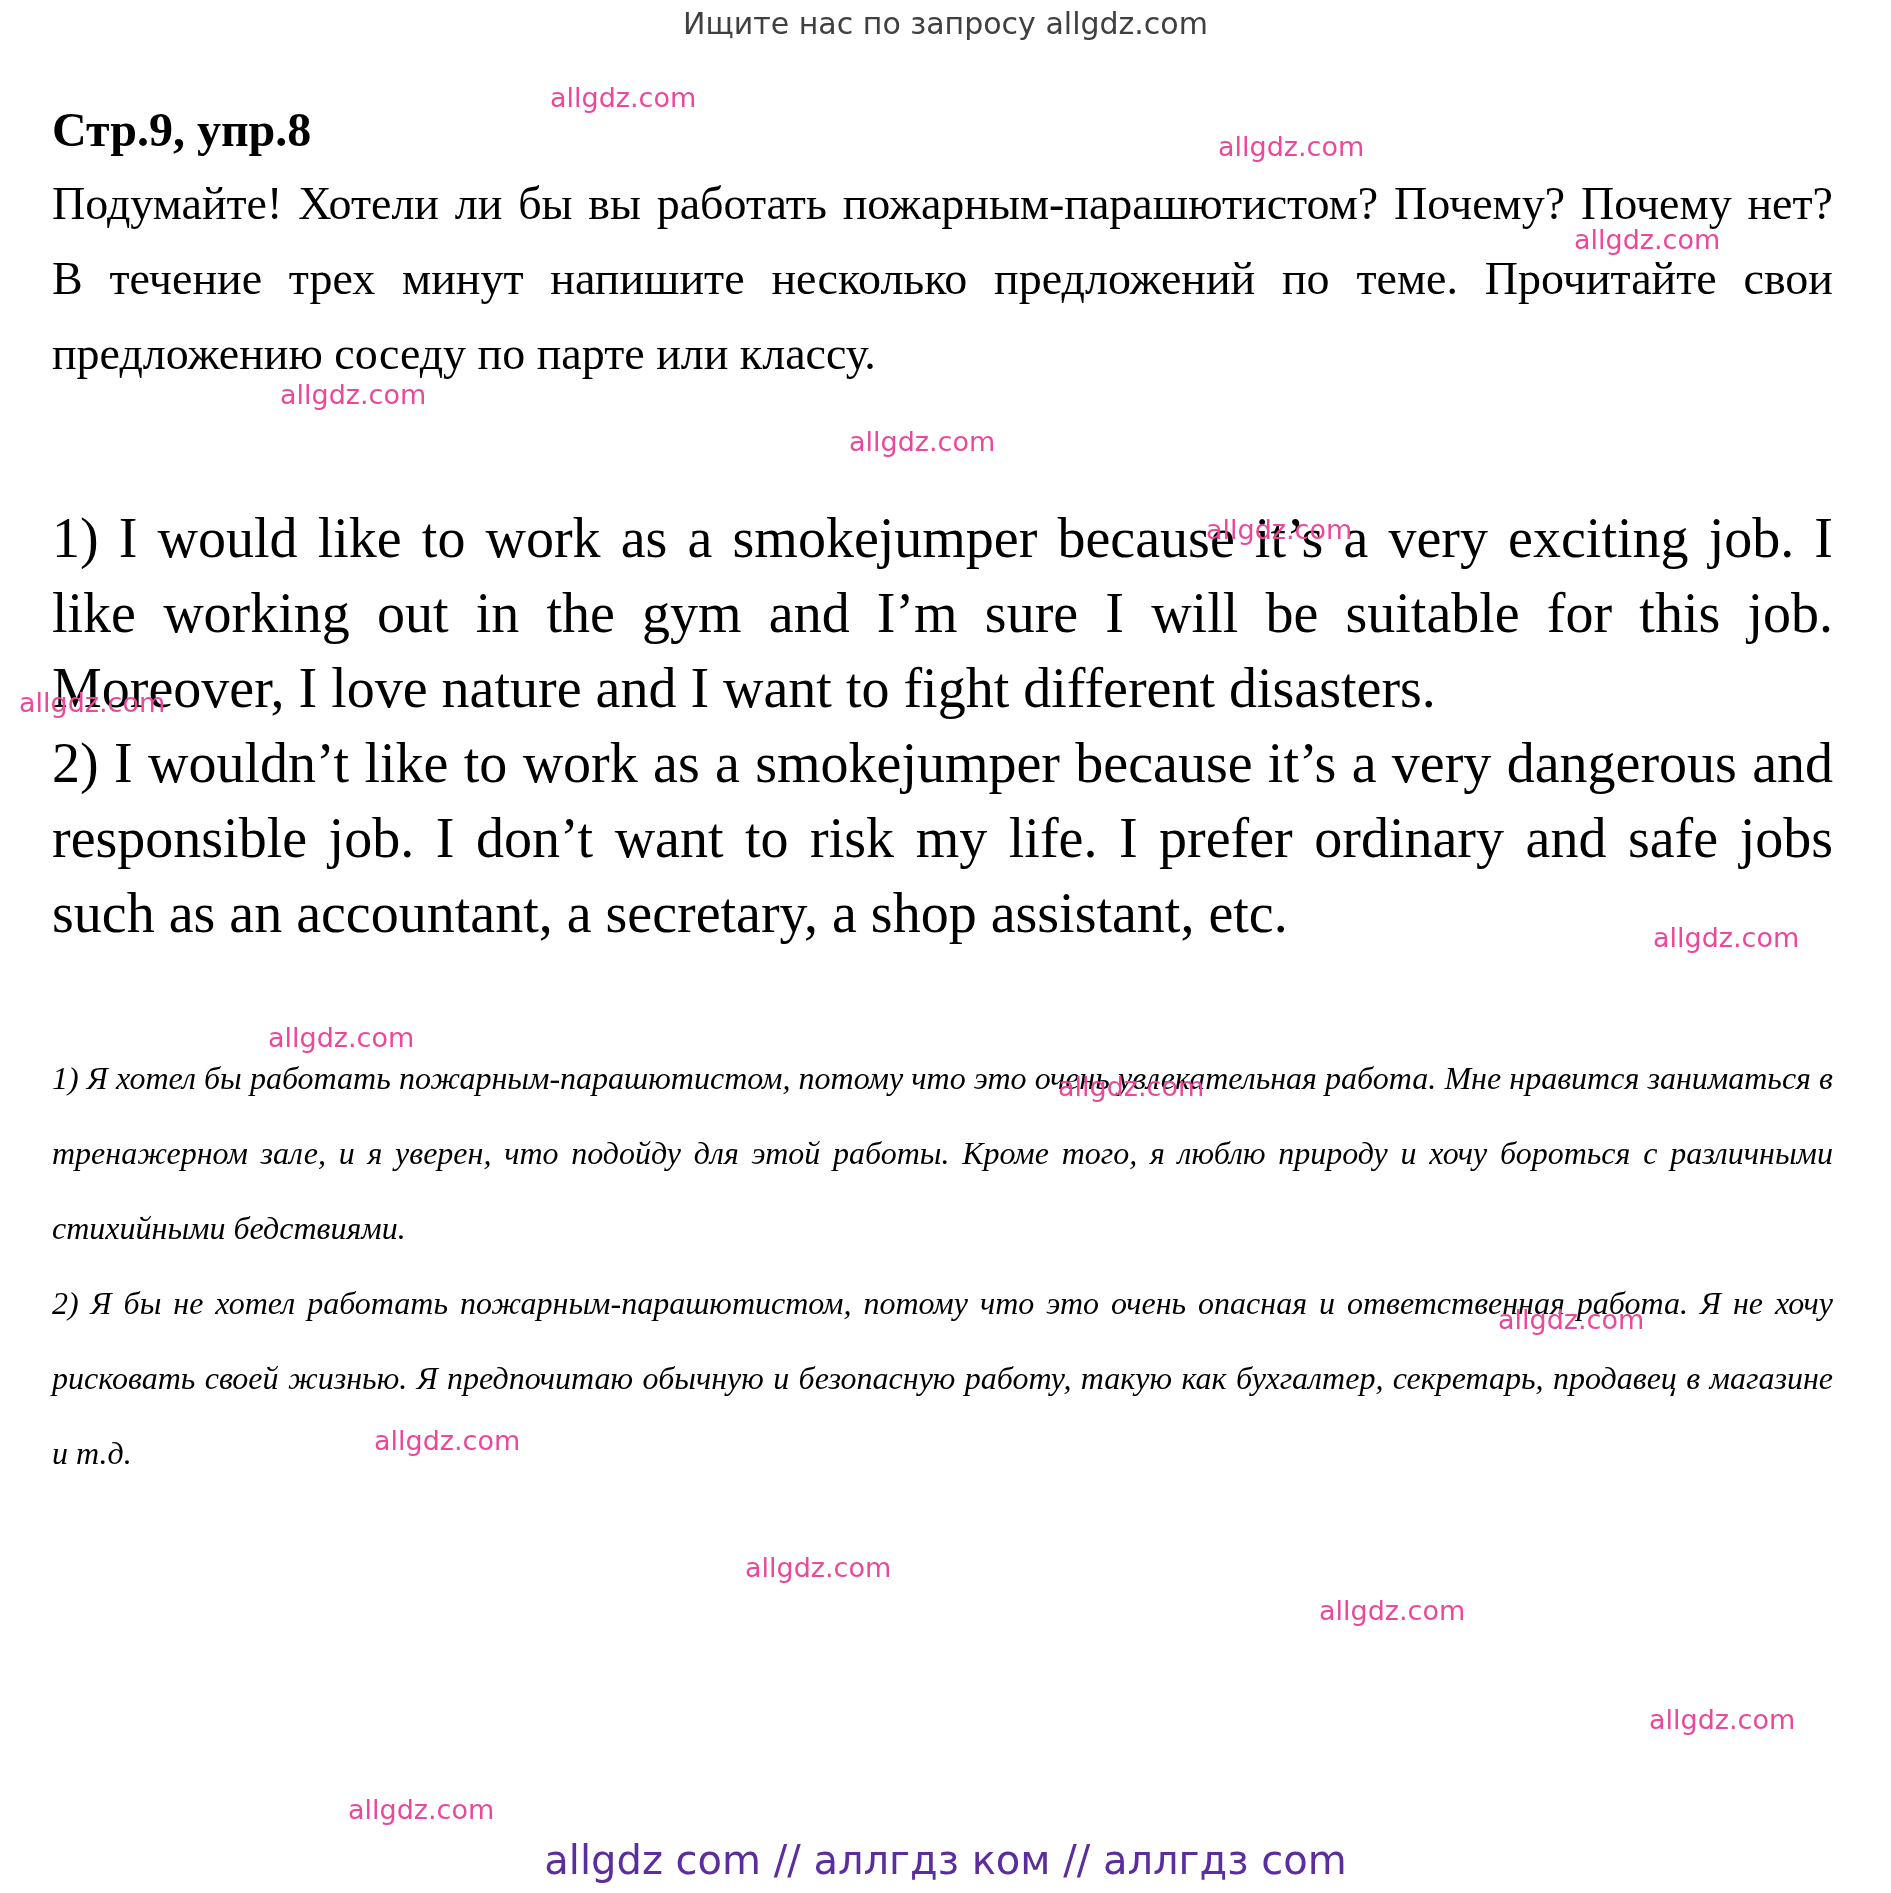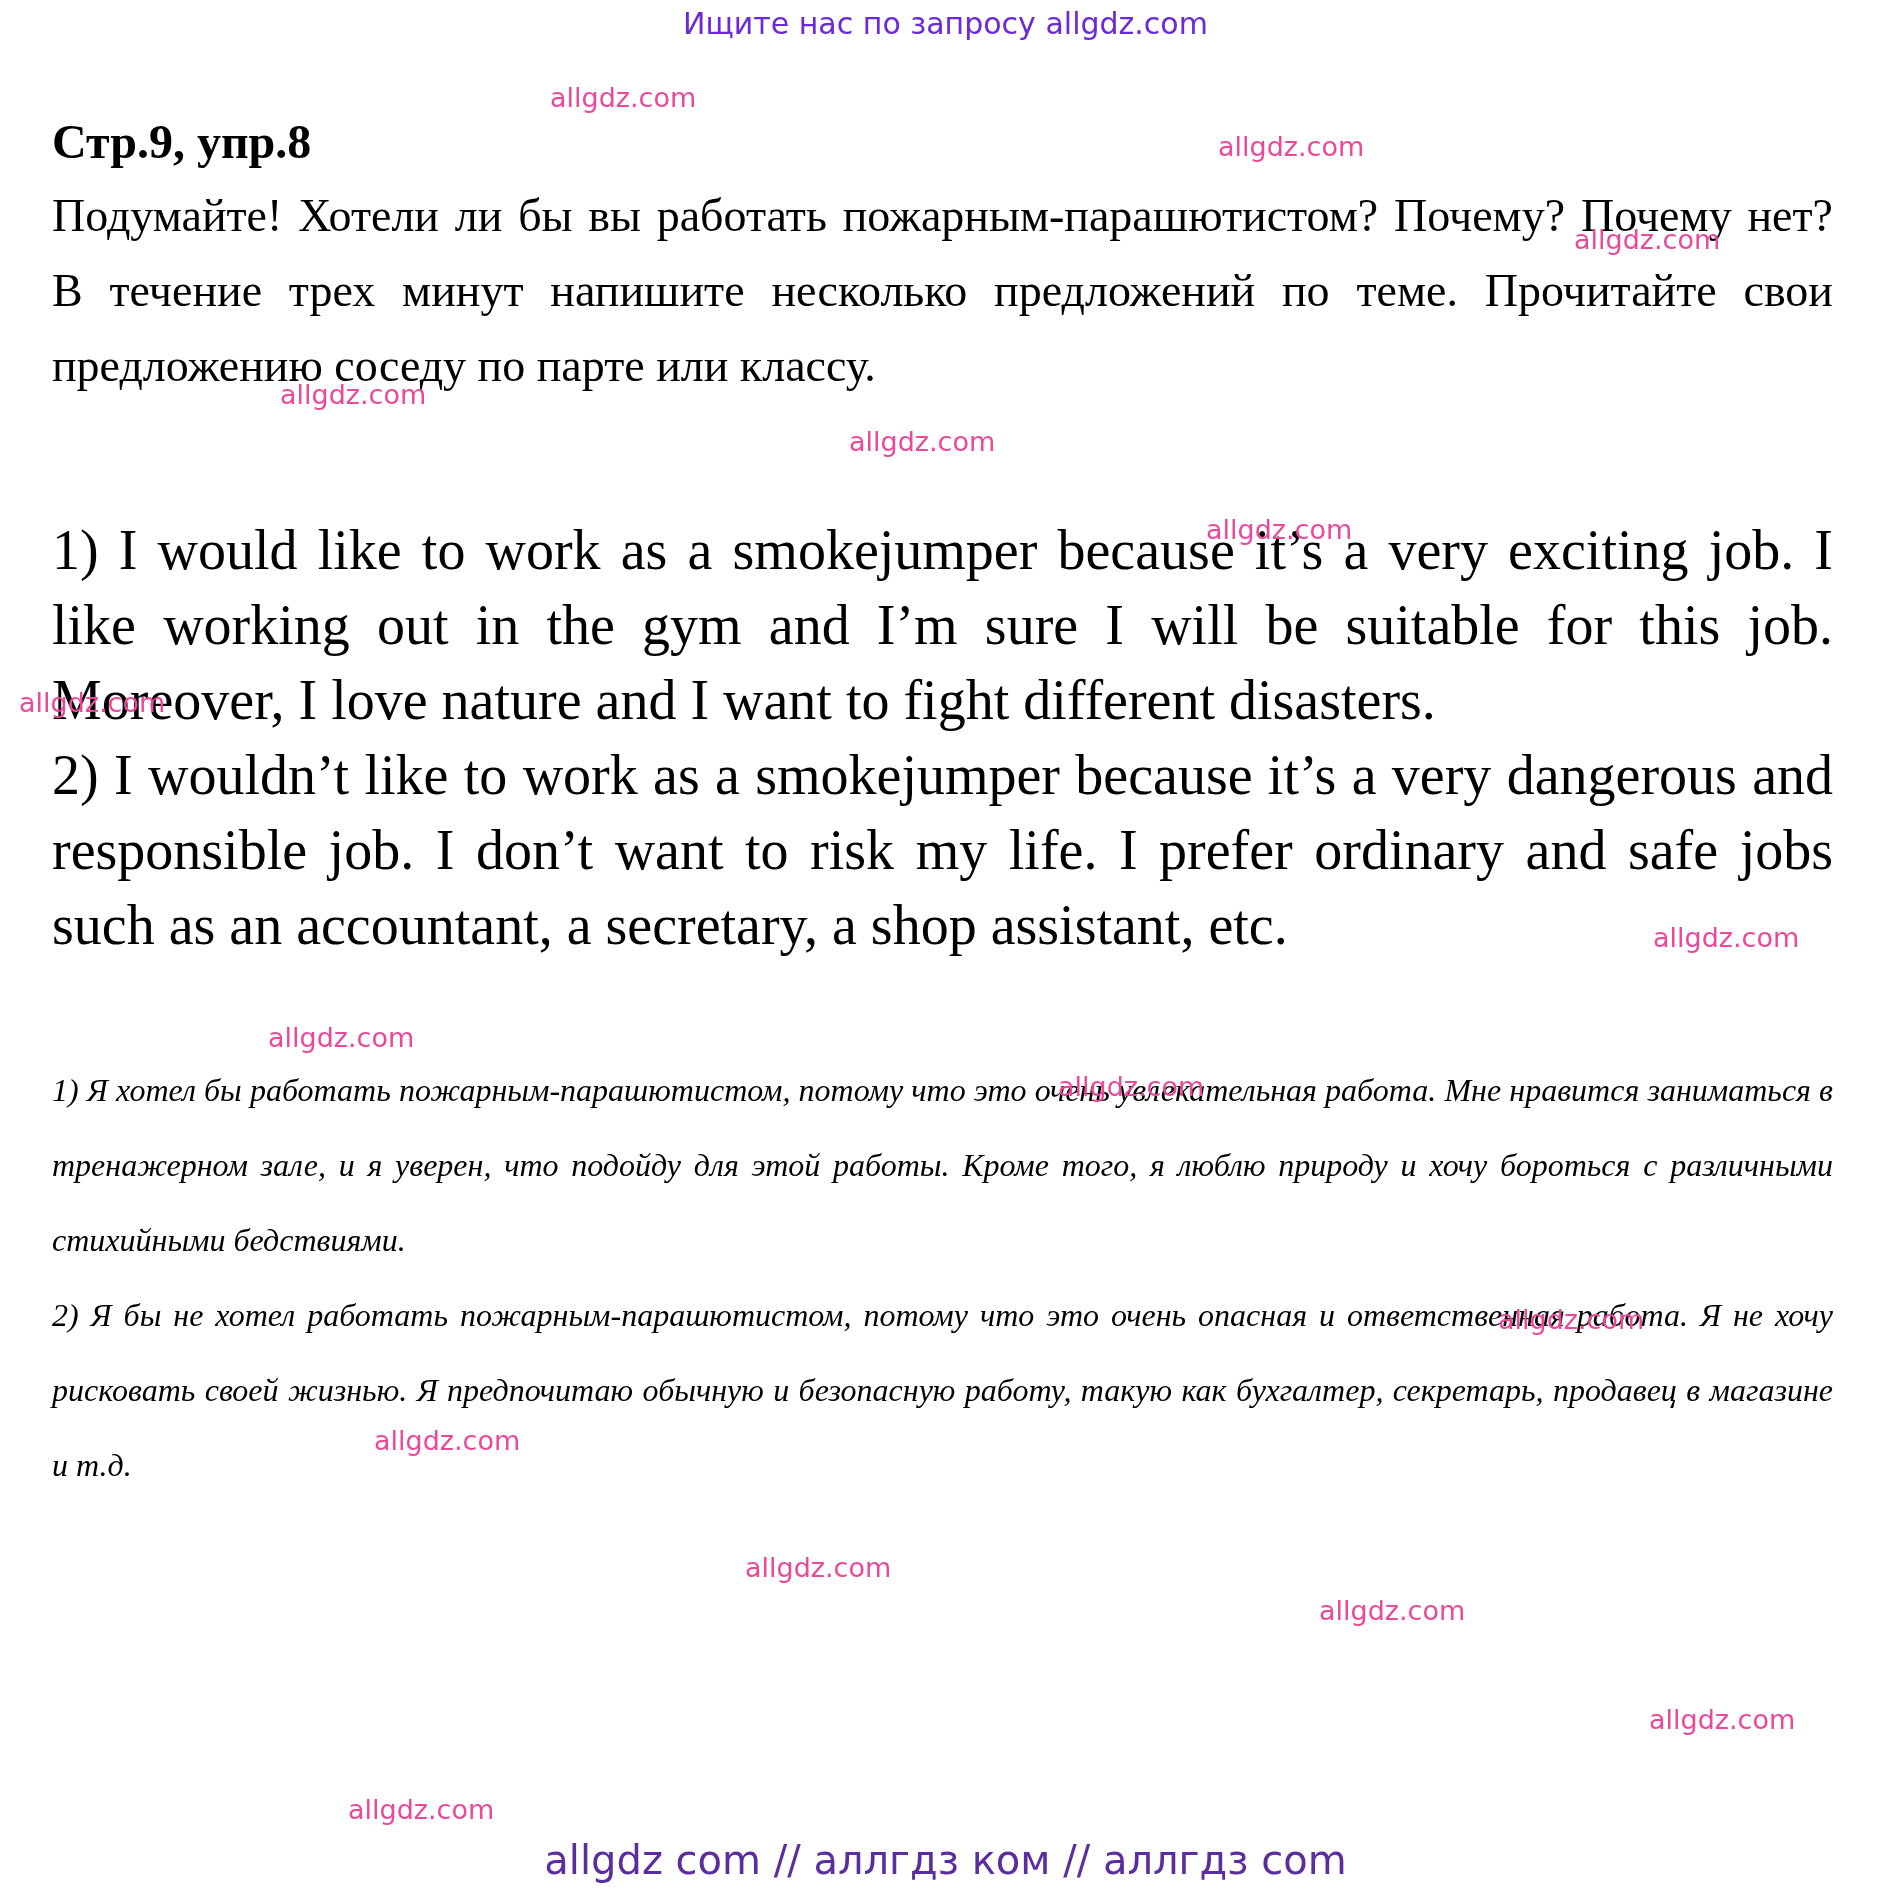--- a/index.html
+++ b/index.html
@@ -13,33 +13,33 @@
     color: #000000;
   }
   .banner {
     position: absolute;
     top: 6px;
     left: 0;
     width: 100%;
     text-align: center;
     font-family: "DejaVu Sans", sans-serif;
     font-size: 30px;
-    color: #6d28d9;
+    color: #404040;
   }
   .content {
     position: absolute;
     top: 104px;
     left: 52px;
     right: 58px;
   }
   .heading {
     font-size: 48px;
     font-weight: bold;
     line-height: 52px;
-    margin: 12px 0 10px 0;
+    margin: 0 0 10px 0;
   }
   .task {
     font-size: 46px;
     font-weight: normal;
     line-height: 75px;
     text-align: justify;
     margin: 0;
   }
   .answer-en {
     font-size: 56px;

